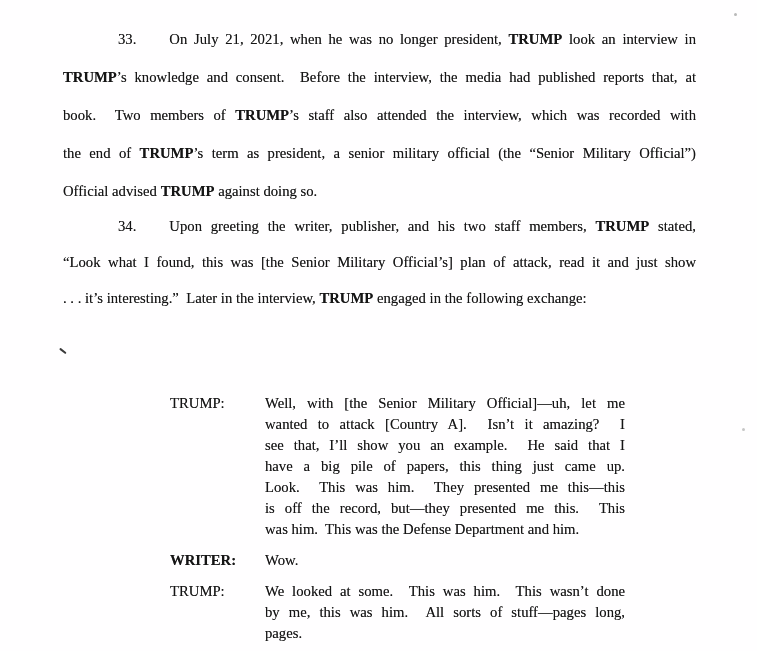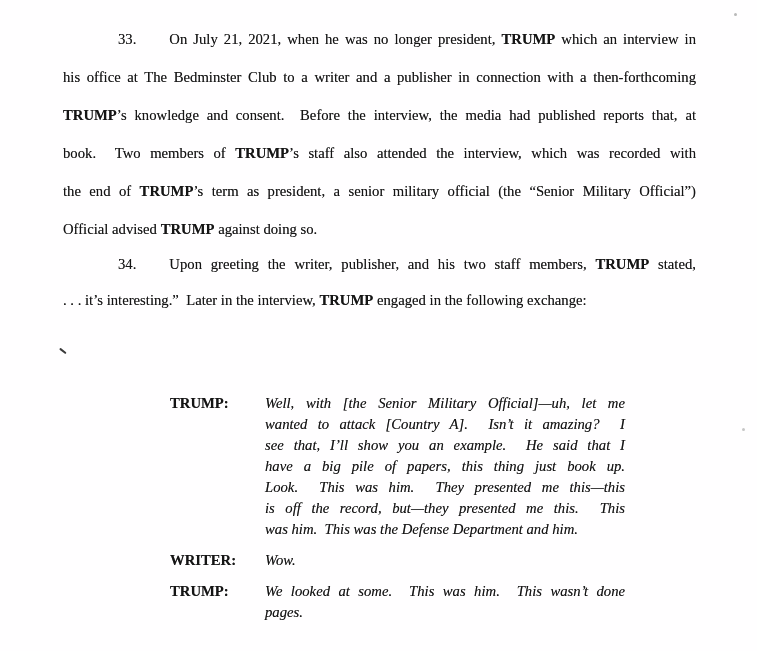--- a/index.html
+++ b/index.html
@@ -58,25 +58,24 @@
   .drow {
     display: flex;
     margin-bottom: 10px;
   }
   .drow:last-child { margin-bottom: 0; }
   .speaker {
     width: 95px;
     flex: 0 0 95px;
     font-weight: bold;
   }
-  .speaker.sb { font-weight: bold; }
+  .speaker.sb { font-weight: normal; }
   .speech {
     width: 360px;
     flex: 0 0 360px;
-    font-style: italic;
   }
 
   
   .artifact-stroke {
     position: absolute;
     left: 59px;
     top: 350px;
     width: 8px;
     height: 1.6px;
     background: #3a3a3a;
@@ -91,55 +90,56 @@
   }
   .speck-1 { left: 734px; top: 13px;  background: #b9b9b9; }
   .speck-2 { left: 742px; top: 428px; background: #c6c6c6; }
 </style>
 </head>
 <body>
 
 <div class="page">
   <div class="body-text" id="paragraphs">
       <div class="para paragraph-33">
-        <div class="line j"><span class="indent"></span><span>33.</span><span class="tab" style="width: 33px;"></span><span>On July 21, 2021, when he was no longer president, </span><b>TRUMP</b><span> which an interview in</span></div>
-        <div class="line j"><span>his office at The Bedminster Club to a writer and a publisher in connection with a then-forthcoming</span></div>
+        <div class="line j"><span class="indent"></span><span>33.</span><span class="tab" style="width: 33px;"></span><span>On July 21, 2021, when he was no longer president, </span><b>TRUMP</b><span> look an interview in</span></div>
         <div class="line j"><b>TRUMP</b><span>’s knowledge and consent.&nbsp; Before the interview, the media had published reports that, at</span></div>
         <div class="line j"><span>book.&nbsp; Two members of </span><b>TRUMP</b><span>’s staff also attended the interview, which was recorded with</span></div>
         <div class="line j"><span>the end of </span><b>TRUMP</b><span>’s term as president, a senior military official (the “Senior Military Official”)</span></div>
         <div class="line"><span>Official advised </span><b>TRUMP</b><span> against doing so.</span></div>
       </div>
       <div class="para paragraph-34">
         <div class="line j"><span class="indent"></span><span>34.</span><span class="tab" style="width: 33px;"></span><span>Upon greeting the writer, publisher, and his two staff members, </span><b>TRUMP</b><span> stated,</span></div>
+        <div class="line j"><span>“Look what I found, this was [the Senior Military Official’s] plan of attack, read it and just show</span></div>
         <div class="line"><span>. . . it’s interesting.”&nbsp; Later in the interview, </span><b>TRUMP</b><span> engaged in the following exchange:</span></div>
       </div>
     </div>
   <div class="dialogue" id="dialogue">
       <div class="drow">
         <div class="speaker sb">TRUMP:</div>
         <div class="speech">
           <div class="line j"><span>Well, with [the Senior Military Official]—uh, let me</span></div>
           <div class="line j"><span>wanted to attack [Country A].&nbsp; Isn’t it amazing?&nbsp; I</span></div>
           <div class="line j"><span>see that, I’ll show you an example.&nbsp; He said that I</span></div>
-          <div class="line j"><span>have a big pile of papers, this thing just book up.</span></div>
+          <div class="line j"><span>have a big pile of papers, this thing just came up.</span></div>
           <div class="line j"><span>Look.&nbsp; This was him.&nbsp; They presented me this—this</span></div>
           <div class="line j"><span>is off the record, but—they presented me this.&nbsp; This</span></div>
           <div class="line"><span>was him.&nbsp; This was the Defense Department and him.</span></div>
         </div>
       </div>
       <div class="drow">
         <div class="speaker">WRITER:</div>
         <div class="speech">
           <div class="line"><span>Wow.</span></div>
         </div>
       </div>
       <div class="drow">
         <div class="speaker sb">TRUMP:</div>
         <div class="speech">
           <div class="line j"><span>We looked at some.&nbsp; This was him.&nbsp; This wasn’t done</span></div>
+          <div class="line j"><span>by me, this was him.&nbsp; All sorts of stuff—pages long,</span></div>
           <div class="line"><span>pages.</span></div>
         </div>
       </div>
     </div>
   <span class="artifact-stroke"></span>
   <span class="speck speck-1"></span>
   <span class="speck speck-2"></span>
 </div>
 
 </body></html>

